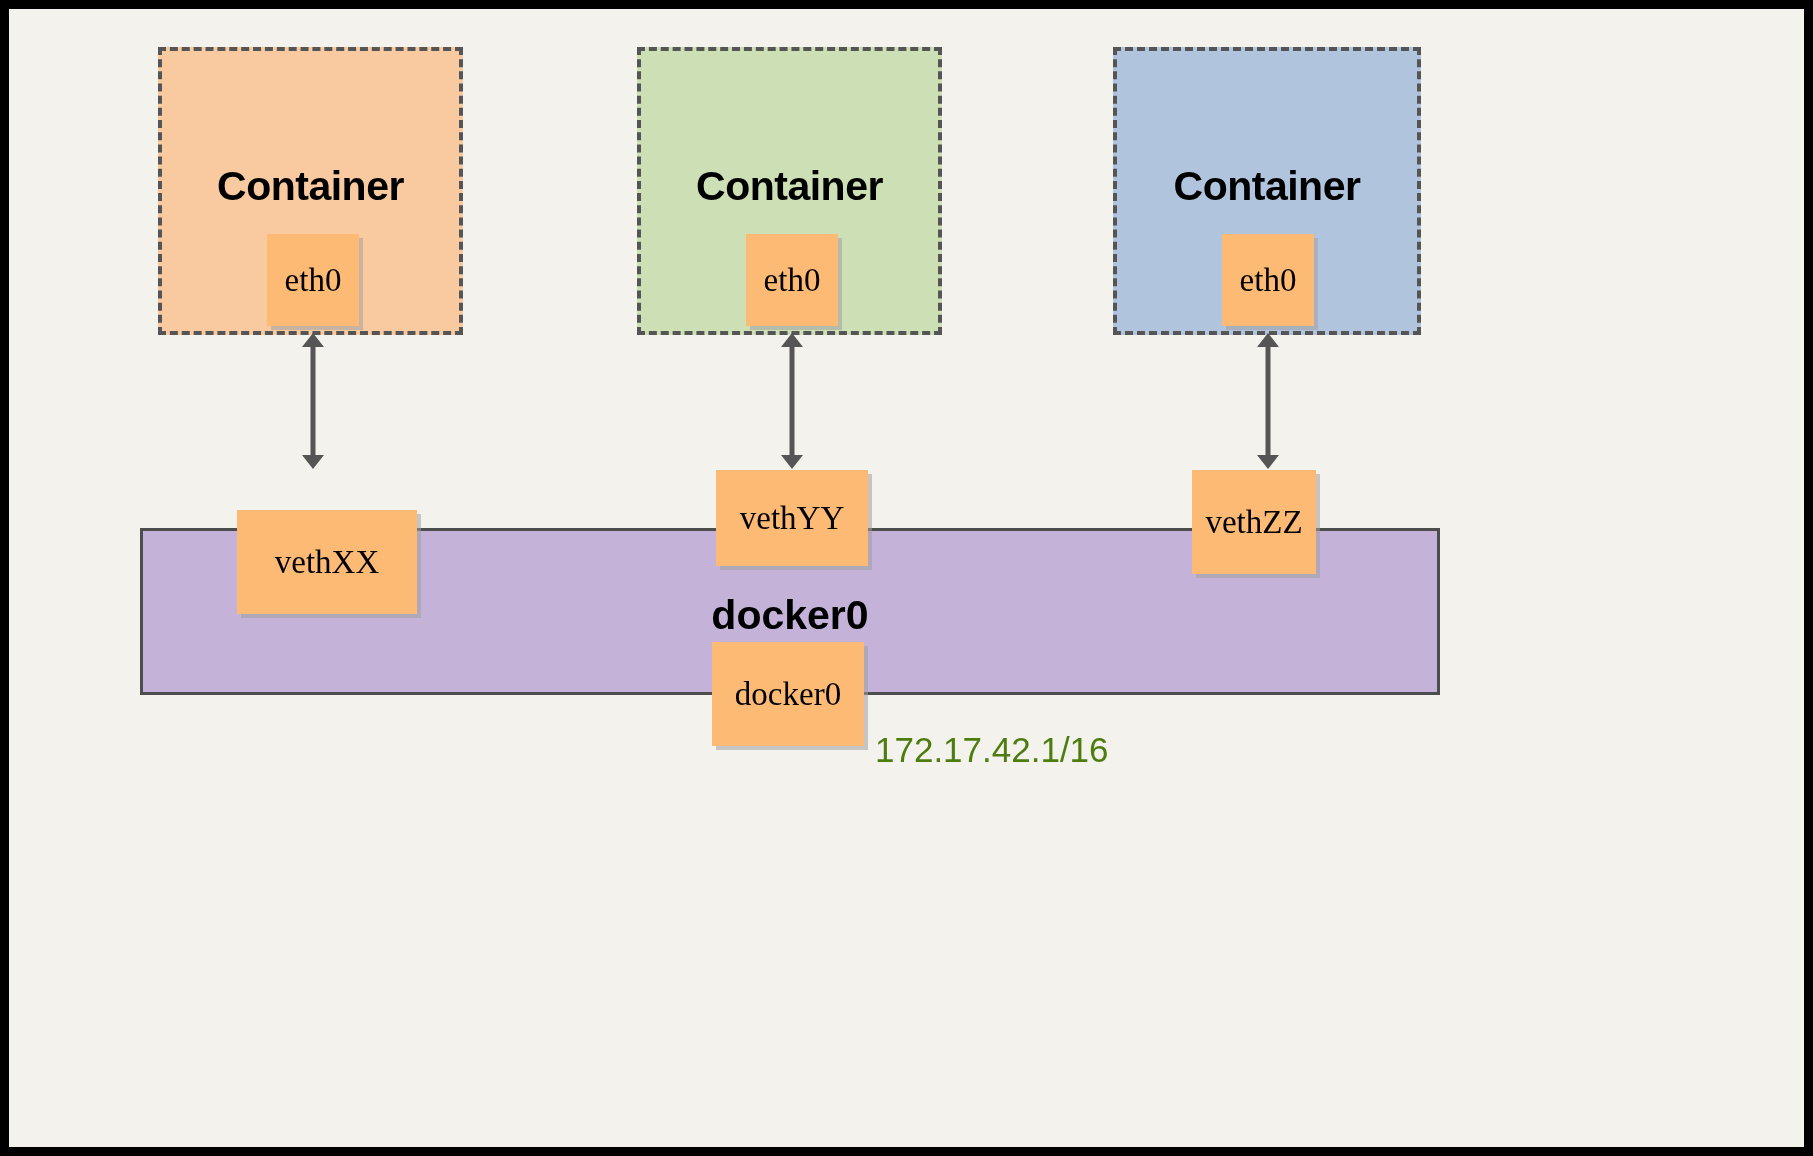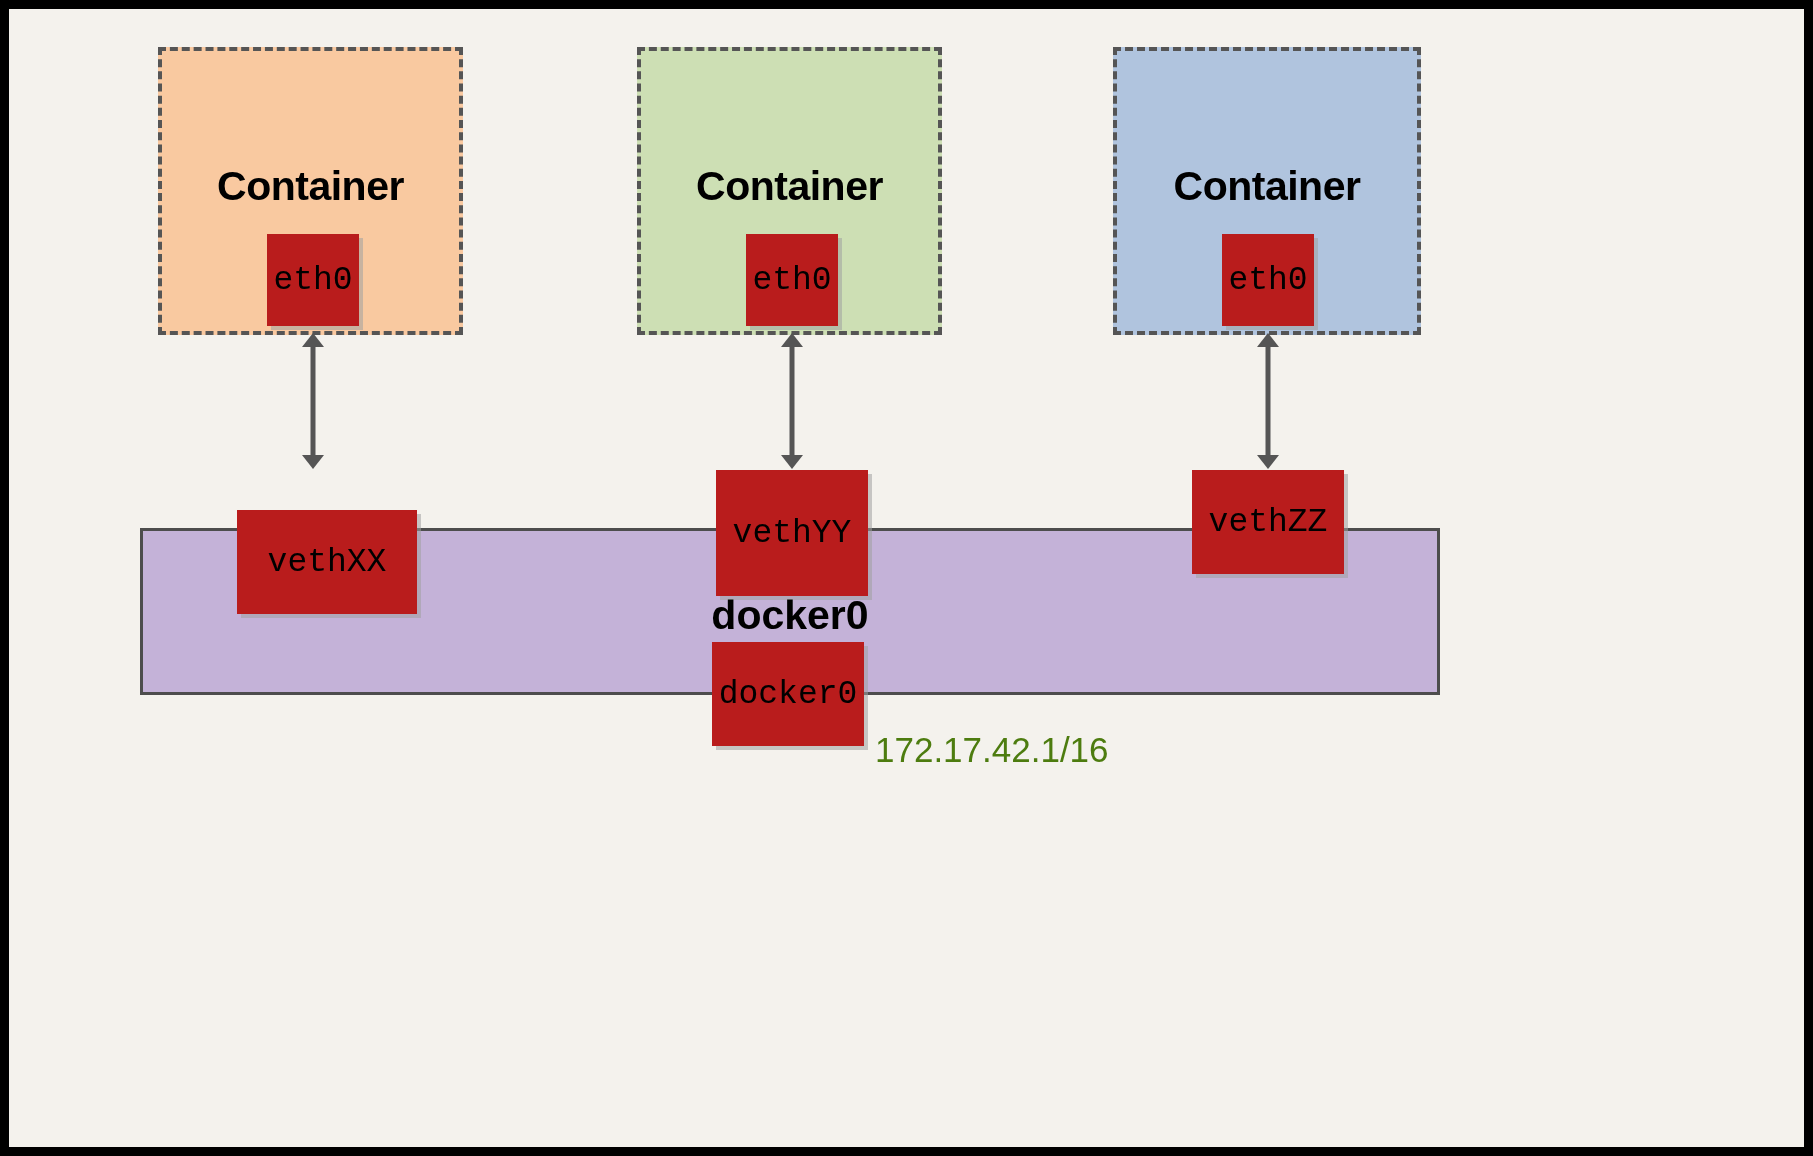--- a/index.html
+++ b/index.html
@@ -47,29 +47,29 @@
     text-align: center;
     font-size: 41px;
     font-weight: bold;
     color: #000000;
     letter-spacing: -0.5px;
   }
 
   
   .ybox {
     position: absolute;
-    background: #b91c1c;
+    background: #fdba74;
     box-shadow: 4px 4px 0 0 rgba(160,160,160,0.55);
     box-sizing: border-box;
     display: flex;
     align-items: center;
     justify-content: center;
     color: #000000;
     font-size: 33px;
-    font-family: Liberation Mono, monospace;
+    font-family: Liberation Serif, serif;
   }
   .ybox span { display: block; line-height: 1; }
 
   
   #bridge {
     position: absolute;
     background: #c4b2d8;
     border: 3px solid #4d4d4d;
     box-sizing: border-box;
   }
@@ -148,24 +148,24 @@
       <polygon points="12,124 34,124 23,138" fill="#555555"></polygon>
     </svg>
 
     <div id="bridge" style="left:131px; top:519px; width:1300px; height:167px;">
     </div>
     <div id="bridge-label" style="left:131px; top:583px; width:1300px;">docker0</div>
 
     <div class="ybox" style="left:228px; top:461px; width:180px; height:104px;margin-top:40px;">
       <span>vethXX</span>
     </div>
-    <div class="ybox" style="left:707px; top:461px; width:152px; height:126px;">
+    <div class="ybox" style="left:707px; top:461px; width:152px; height:96px;">
       <span>vethYY</span>
     </div>
-    <div class="ybox" style="left:1183px; top:461px; width:152px; height:104px;">
+    <div class="ybox" style="left:1183px; top:461px; width:124px; height:104px;">
       <span>vethZZ</span>
     </div>
 
     <div class="ybox" style="left:703px; top:633px; width:152px; height:104px;">
       <span>docker0</span>
     </div>
 
     <div class="plain-text" id="ip-label" style="left:866px; top:721px;">172.17.42.1/16</div>
 
 

